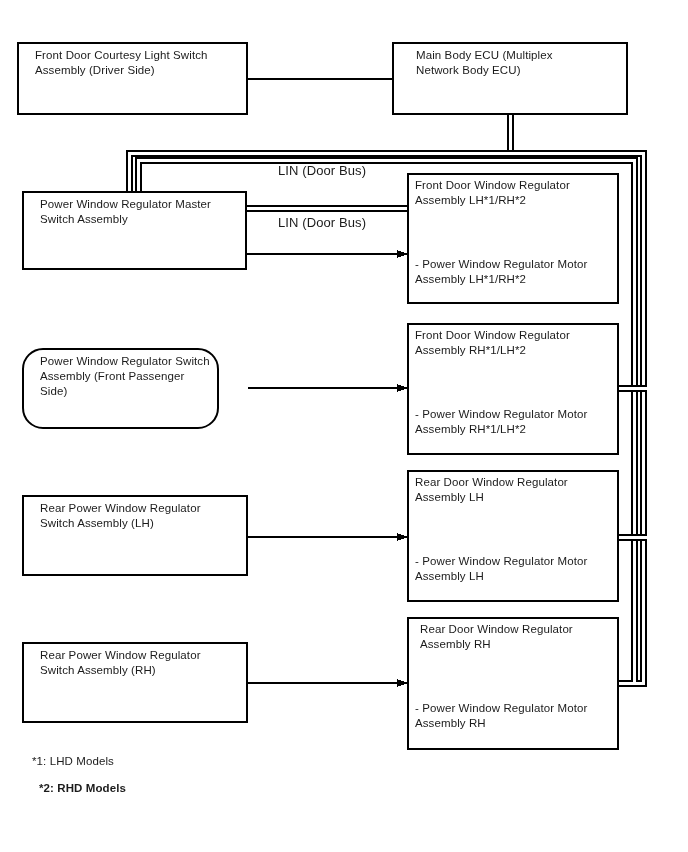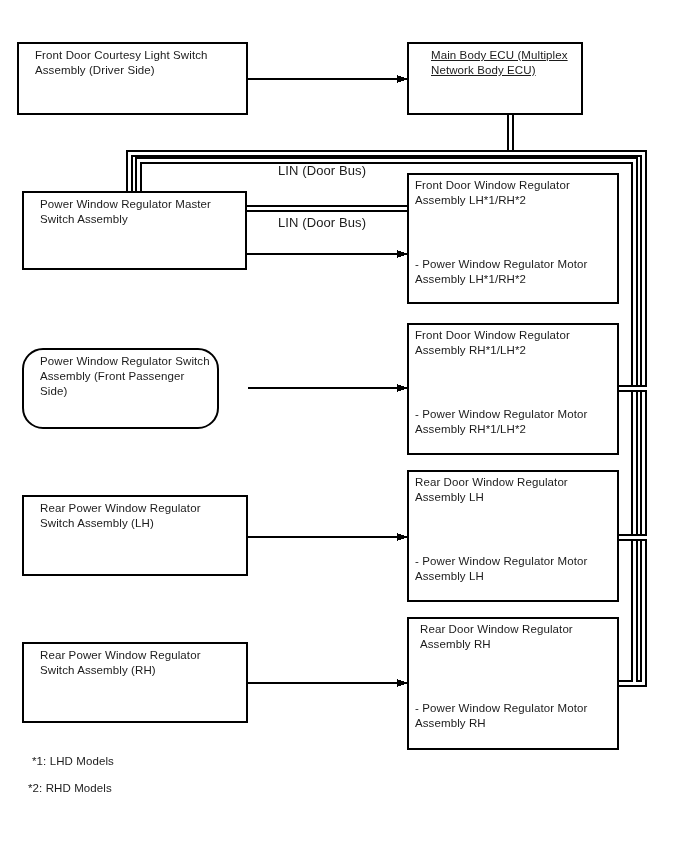--- a/index.html
+++ b/index.html
@@ -117,21 +117,21 @@
       <line x1="248" y1="683" x2="398" y2="683" stroke="#000" stroke-width="1.3"></line>
       <polygon points="397,679 408,683 397,687" fill="#000"></polygon>
     </g>
   </svg>
 
   <div class="node" style="left:17px; top:42px; width:231px; height:73px;">
     <div class="label">Front Door Courtesy Light Switch
 Assembly (Driver Side)</div>
   </div>
 
-  <div class="node" style="left:407px; top:42px; width:176px; height:73px;text-decoration:underline;">
+  <div class="node" style="left:392px; top:42px; width:236px; height:73px;">
     <div class="label" style="padding-left:22px;">Main Body ECU (Multiplex
 Network Body ECU)</div>
   </div>
 
   <div class="node" style="left:22px; top:191px; width:225px; height:79px;">
     <div class="label">Power Window Regulator Master
 Switch Assembly</div>
   </div>
 
   <div class="node" style="left:22px; top:348px; width:197px; height:81px;border-radius:21px;">
@@ -174,15 +174,15 @@
     <div class="label" style="padding-left:11px;">Rear Door Window Regulator
 Assembly RH</div>
     <div class="sub">- Power Window Regulator Motor
 Assembly RH</div>
   </div>
 
   <div class="buslabel" style="left:278px; top:164px;">LIN (Door Bus)</div>
   <div class="buslabel" style="left:278px; top:216px;">LIN (Door Bus)</div>
 
   <div class="footnote" style="left:32px; top:755px;">*1: LHD Models</div>
-  <div class="footnote" style="left:28px; top:782px;">*2: RHD Models</div>
+  <div class="footnote" style="left:39px; top:782px;font-weight:bold;">*2: RHD Models</div>
 
 </div>
 
 </body></html>

